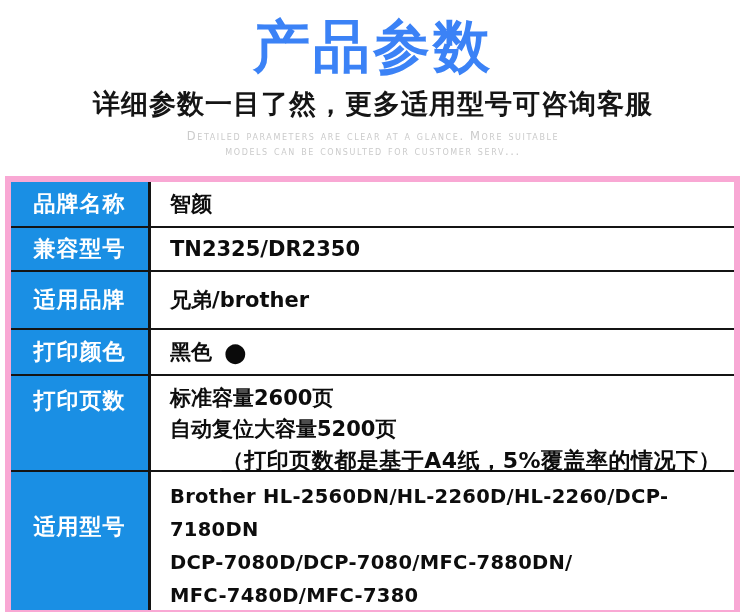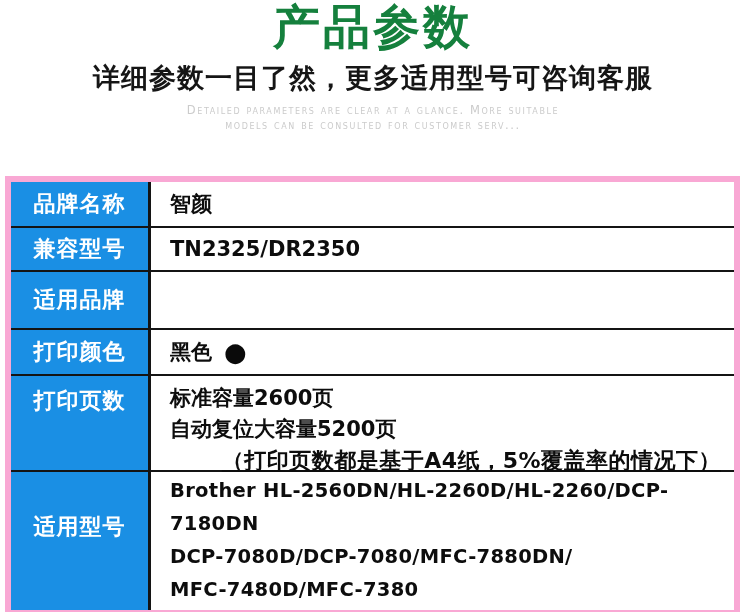--- a/index.html
+++ b/index.html
@@ -1,20 +1,20 @@
 <!DOCTYPE html>
 <html><head>
 <meta charset="utf-8">
 <style>
   * { margin:0; padding:0; box-sizing:border-box; }
   html,body { width:746px; height:612px; background:#fff; overflow:hidden; }
   body { font-family:"DejaVu Sans","Liberation Sans",sans-serif; color:#111; position:relative; }
 
   .header { position:absolute; top:0; left:0; width:746px; text-align:center; }
-  .title { font-size:47px; font-weight:700; letter-spacing:3px; color:#15803d; line-height:1.15; }
+  .title { margin-top:14px; font-size:57px; font-weight:700; letter-spacing:3px; color:#3b82f6; line-height:1.15; }
   .subtitle { margin-top:6px; font-size:27px; font-weight:700; color:#151515; letter-spacing:1px; }
   .en-sub { margin-top:7px; font-size:11.5px; line-height:15px; color:#cbcbcb; letter-spacing:1.6px; font-variant:small-caps; font-weight:400; }
 
   .spec-table { position:absolute; top:176px; left:5px; width:735px; border:6px solid #f9a8d4; background:#fff; }
   .row { display:flex; border-top:2px solid #141414; }
   .row:first-child { border-top:none; }
   .label-cell { flex:0 0 140px; width:140px; background:#1a8fe4; border-right:3px solid #141414;
                 color:#fff; font-weight:700; font-size:22px; letter-spacing:1px;
                 display:flex; align-items:center; justify-content:center; }
   .value-cell { flex:1; background:#fff; padding-left:19px; padding-right:4px;
@@ -23,21 +23,21 @@
   .r1 { height:44px; } .r2 { height:44px; } .r3 { height:58px; } .r4 { height:46px; }
   .r5 { height:96px; } .r6 { height:140px; }
 
   .r5 .label-cell, .r6 .label-cell { align-items:flex-start; }
   .r5 .label-cell { padding-top:10px; }
   .r6 .label-cell { padding-top:40px; }
 
   .r5 .value-cell { justify-content:flex-start; padding-top:7px; line-height:31px; }
   .r5 .note { text-align:right; padding-right:9px; font-size:22px; letter-spacing:0.5px;text-decoration:underline; }
 
-  .r6 .value-cell { justify-content:flex-start; padding-top:2px; line-height:33px;
+  .r6 .value-cell { justify-content:flex-start; padding-top:8px; line-height:33px;
                     font-size:19.5px; letter-spacing:0.3px; }
   .r6 .note-red { text-align:right; padding-right:7px; margin-top:10px;
                   font-size:31px; font-weight:700; color:#e11d1d; letter-spacing:1px; line-height:36px; }
 
   .color-line { display:flex; align-items:center; }
   .dot { font-size:26px; line-height:1; margin-left:12px; color:#0a0a0a; }
 </style>
 </head>
 <body>
 
@@ -57,20 +57,21 @@
     <div class="value-cell">智颜</div>
   </div>
 
   <div class="row r2">
     <div class="label-cell">兼容型号</div>
     <div class="value-cell">TN2325/DR2350</div>
   </div>
 
   <div class="row r3">
     <div class="label-cell">适用品牌</div>
+    <div class="value-cell">兄弟/brother</div>
   </div>
 
   <div class="row r4">
     <div class="label-cell">打印颜色</div>
     <div class="value-cell">
       <div class="color-line">
         <span>黑色</span>
         <span class="dot">●</span>
       </div>
     </div>

